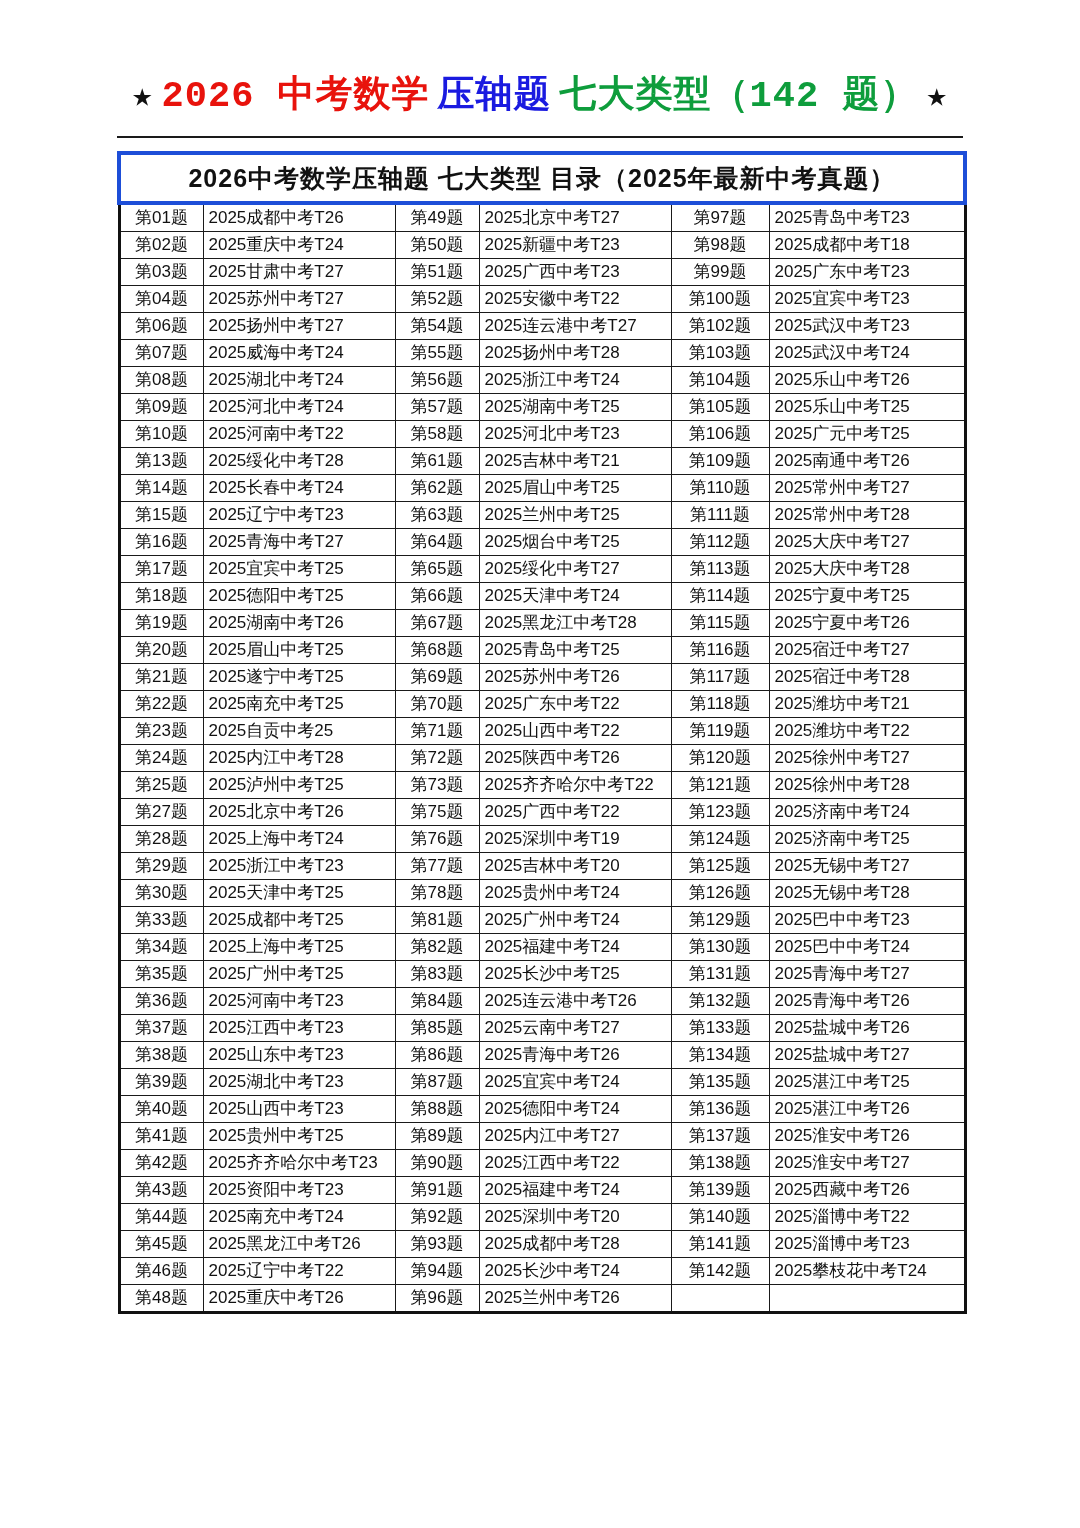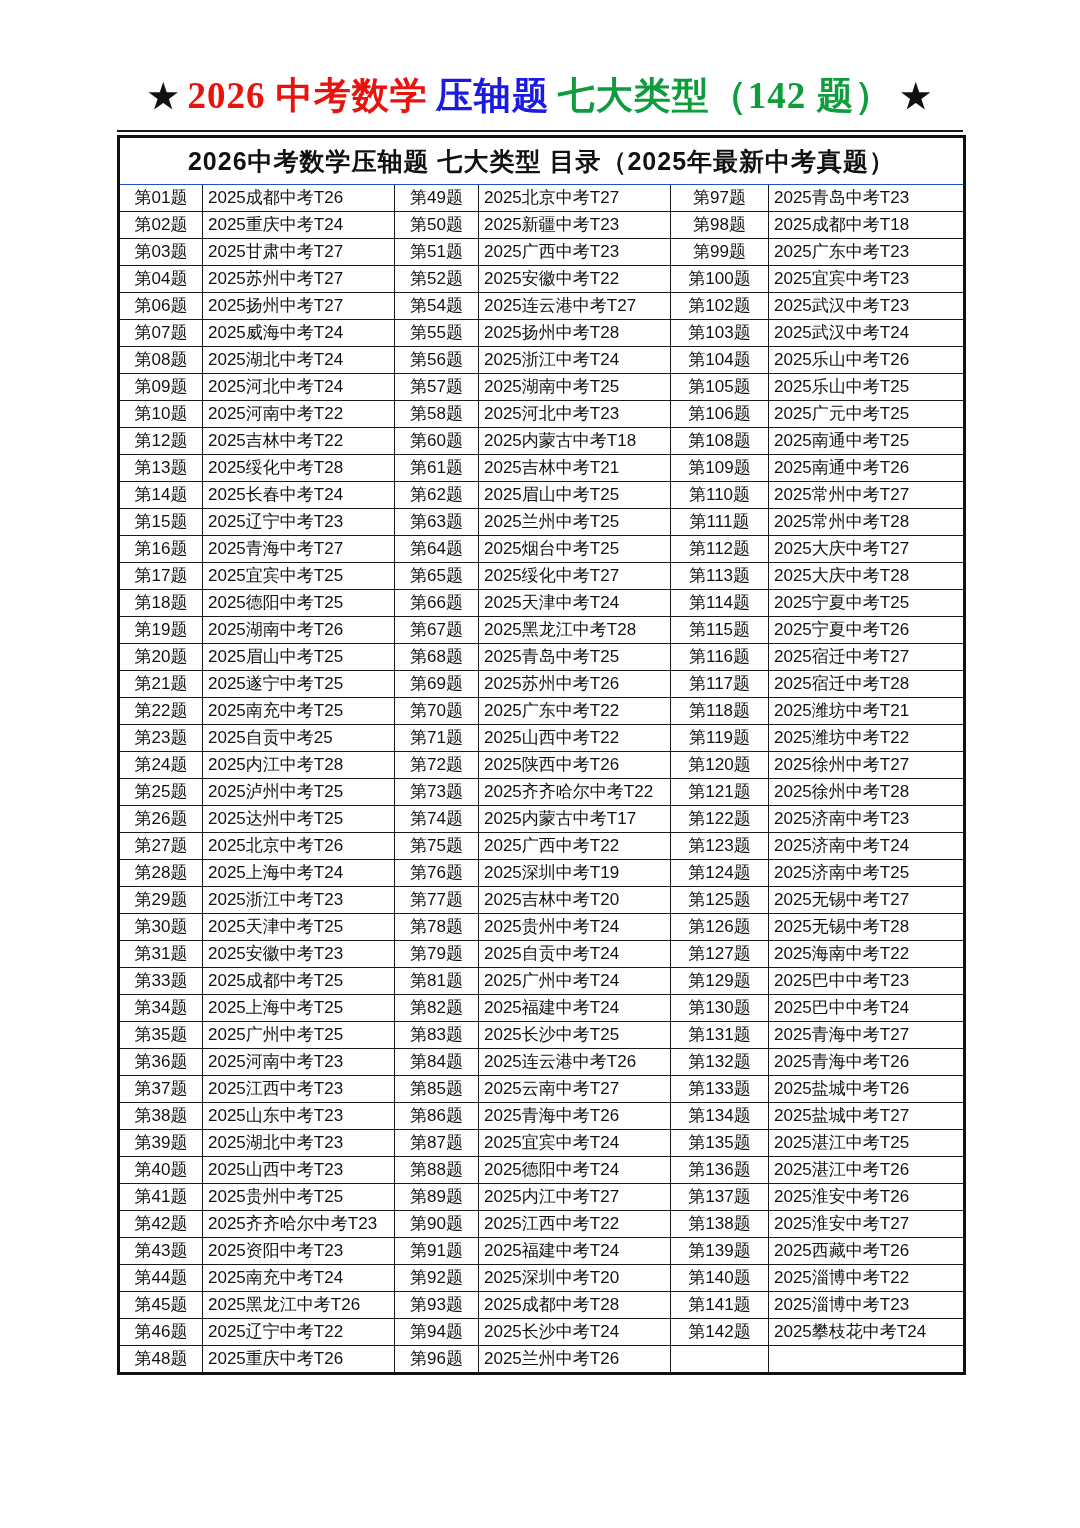--- a/index.html
+++ b/index.html
@@ -22,38 +22,38 @@
     padding-top: 72px;
   }
   .title-bar {
     text-align: center;
     font-size: 37px;
     font-weight: bold;
     letter-spacing: 1px;
     line-height: 1.3;
     white-space: nowrap;
     border-bottom: 2px solid #1a1a1a;
-    padding-bottom: 10px;
-    margin-bottom: 3px;
-    font-family: Liberation Serif, serif;
+    padding-bottom: 16px;
+    margin-bottom: 13px;
+    font-family: Liberation Mono, monospace;
   }
   .title-bar .star { color: #111111; font-size: 34px; }
   .title-bar .t-red   { color: var(--c-red); }
   .title-bar .t-blue  { color: var(--c-blue); }
   .title-bar .t-green { color: var(--c-green); }
   .title-bar span { margin: 0 4px; }
 
   table.toc {
     width: 100%;
     border-collapse: collapse;
     border: 3px solid #111111;
     table-layout: fixed;
   }
   table.toc th.table-header {
-    border: 1px solid #1d4ed8;
+    border: 4px solid #1d4ed8;
     font-size: 25px;
     font-weight: bold;
     color: #111111;
     height: 42px;
     letter-spacing: 1px;
     padding: 2px 16px;
   }
   table.toc td {
     border: 1px solid #1a1a1a;
     font-size: 17px;
@@ -170,28 +170,20 @@
           </tr>
           <tr>
             <td class="num">第10题</td>
             <td class="src">2025河南中考T22</td>
             <td class="num">第58题</td>
             <td class="src">2025河北中考T23</td>
             <td class="num">第106题</td>
             <td class="src">2025广元中考T25</td>
           </tr>
           <tr>
-            <td class="num">第12题</td>
-            <td class="src">2025吉林中考T22</td>
-            <td class="num">第60题</td>
-            <td class="src">2025内蒙古中考T18</td>
-            <td class="num">第108题</td>
-            <td class="src">2025南通中考T25</td>
-          </tr>
-          <tr>
             <td class="num">第13题</td>
             <td class="src">2025绥化中考T28</td>
             <td class="num">第61题</td>
             <td class="src">2025吉林中考T21</td>
             <td class="num">第109题</td>
             <td class="src">2025南通中考T26</td>
           </tr>
           <tr>
             <td class="num">第14题</td>
             <td class="src">2025长春中考T24</td>
@@ -282,28 +274,20 @@
           </tr>
           <tr>
             <td class="num">第25题</td>
             <td class="src">2025泸州中考T25</td>
             <td class="num">第73题</td>
             <td class="src">2025齐齐哈尔中考T22</td>
             <td class="num">第121题</td>
             <td class="src">2025徐州中考T28</td>
           </tr>
           <tr>
-            <td class="num">第26题</td>
-            <td class="src">2025达州中考T25</td>
-            <td class="num">第74题</td>
-            <td class="src">2025内蒙古中考T17</td>
-            <td class="num">第122题</td>
-            <td class="src">2025济南中考T23</td>
-          </tr>
-          <tr>
             <td class="num">第27题</td>
             <td class="src">2025北京中考T26</td>
             <td class="num">第75题</td>
             <td class="src">2025广西中考T22</td>
             <td class="num">第123题</td>
             <td class="src">2025济南中考T24</td>
           </tr>
           <tr>
             <td class="num">第28题</td>
             <td class="src">2025上海中考T24</td>
@@ -322,28 +306,20 @@
           </tr>
           <tr>
             <td class="num">第30题</td>
             <td class="src">2025天津中考T25</td>
             <td class="num">第78题</td>
             <td class="src">2025贵州中考T24</td>
             <td class="num">第126题</td>
             <td class="src">2025无锡中考T28</td>
           </tr>
           <tr>
-            <td class="num">第31题</td>
-            <td class="src">2025安徽中考T23</td>
-            <td class="num">第79题</td>
-            <td class="src">2025自贡中考T24</td>
-            <td class="num">第127题</td>
-            <td class="src">2025海南中考T22</td>
-          </tr>
-          <tr>
             <td class="num">第33题</td>
             <td class="src">2025成都中考T25</td>
             <td class="num">第81题</td>
             <td class="src">2025广州中考T24</td>
             <td class="num">第129题</td>
             <td class="src">2025巴中中考T23</td>
           </tr>
           <tr>
             <td class="num">第34题</td>
             <td class="src">2025上海中考T25</td>

